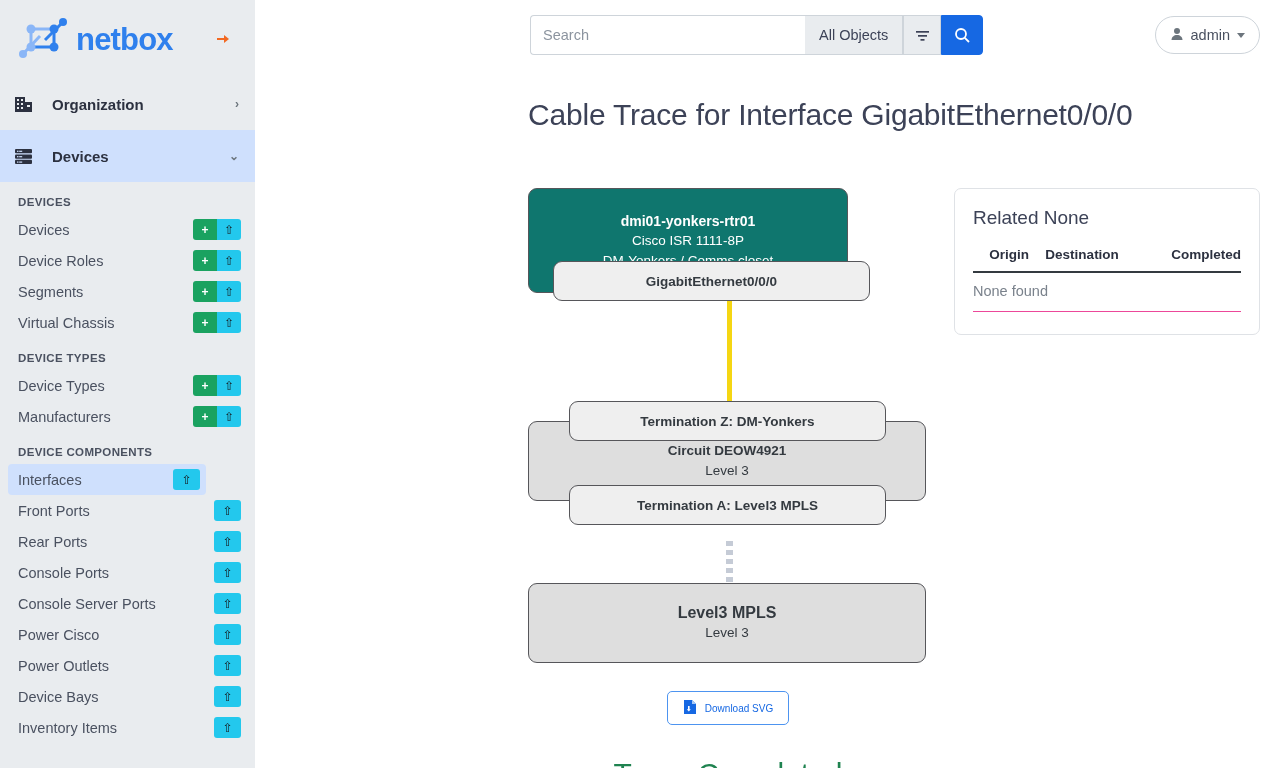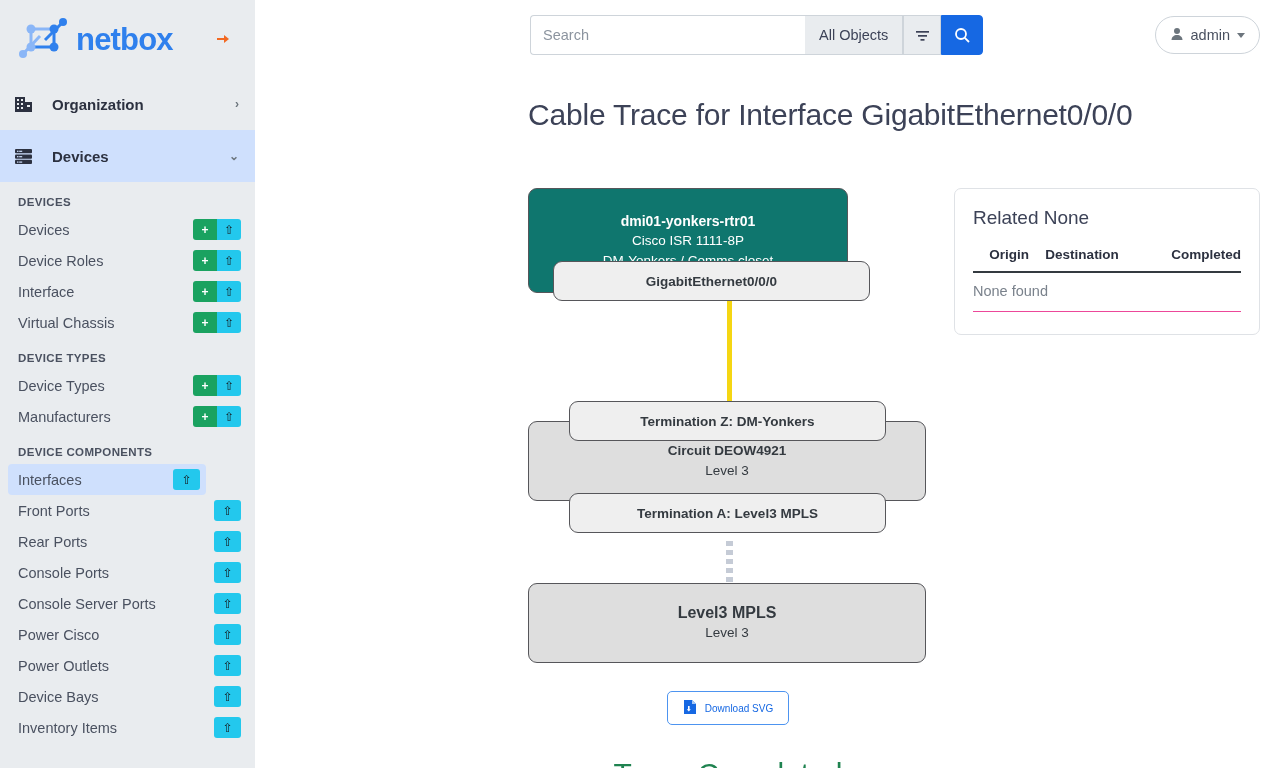--- a/index.html
+++ b/index.html
@@ -147,21 +147,21 @@
   .circuit-wrap { position: relative; }
   .node-circuit {
     background: #dedede; color: #343a40;
     width: 398px; height: 80px; position: absolute; top: 20px; left: 0;
     display: flex; flex-direction: column; align-items: center; justify-content: center;
     z-index: 1;
   }
   .node-circuit .q1 { font-size: 13.5px; font-weight: 700; line-height: 20px; }
   .node-circuit .q2 { font-size: 13.5px; font-weight: 400; line-height: 20px; }
   .term-z { position: absolute; top: 0; left: 41px; z-index: 2; }
-  .term-a { position: absolute; top: 92px; left: 41px; z-index: 2; }
+  .term-a { position: absolute; top: 84px; left: 41px; z-index: 2; }
 
   .dotted-seg { position: relative; height: 42px; }
   .dotted-line {
     position: absolute; left: 198px; top: 0; width: 7px; height: 42px;
     background-image: linear-gradient(#c5cbd6 52%, rgba(255,255,255,0) 0%);
     background-size: 7px 9px; background-repeat: repeat-y;
   }
 
   .node-provider {
     background: #dedede; color: #343a40; width: 398px; height: 80px;
@@ -279,21 +279,21 @@
       </span>
     </div>
     <div class="nav-row">
       <span class="rlabel">Device Roles</span>
       <span class="btn-grp">
         <span class="mini-btn mini-add">+</span>
         <span class="mini-btn mini-imp">⇧</span>
       </span>
     </div>
     <div class="nav-row">
-      <span class="rlabel">Interface</span>
+      <span class="rlabel">Segments</span>
       <span class="btn-grp">
         <span class="mini-btn mini-add">+</span>
         <span class="mini-btn mini-imp">⇧</span>
       </span>
     </div>
     <div class="nav-row">
       <span class="rlabel">Virtual Chassis</span>
       <span class="btn-grp">
         <span class="mini-btn mini-add">+</span>
         <span class="mini-btn mini-imp">⇧</span>

